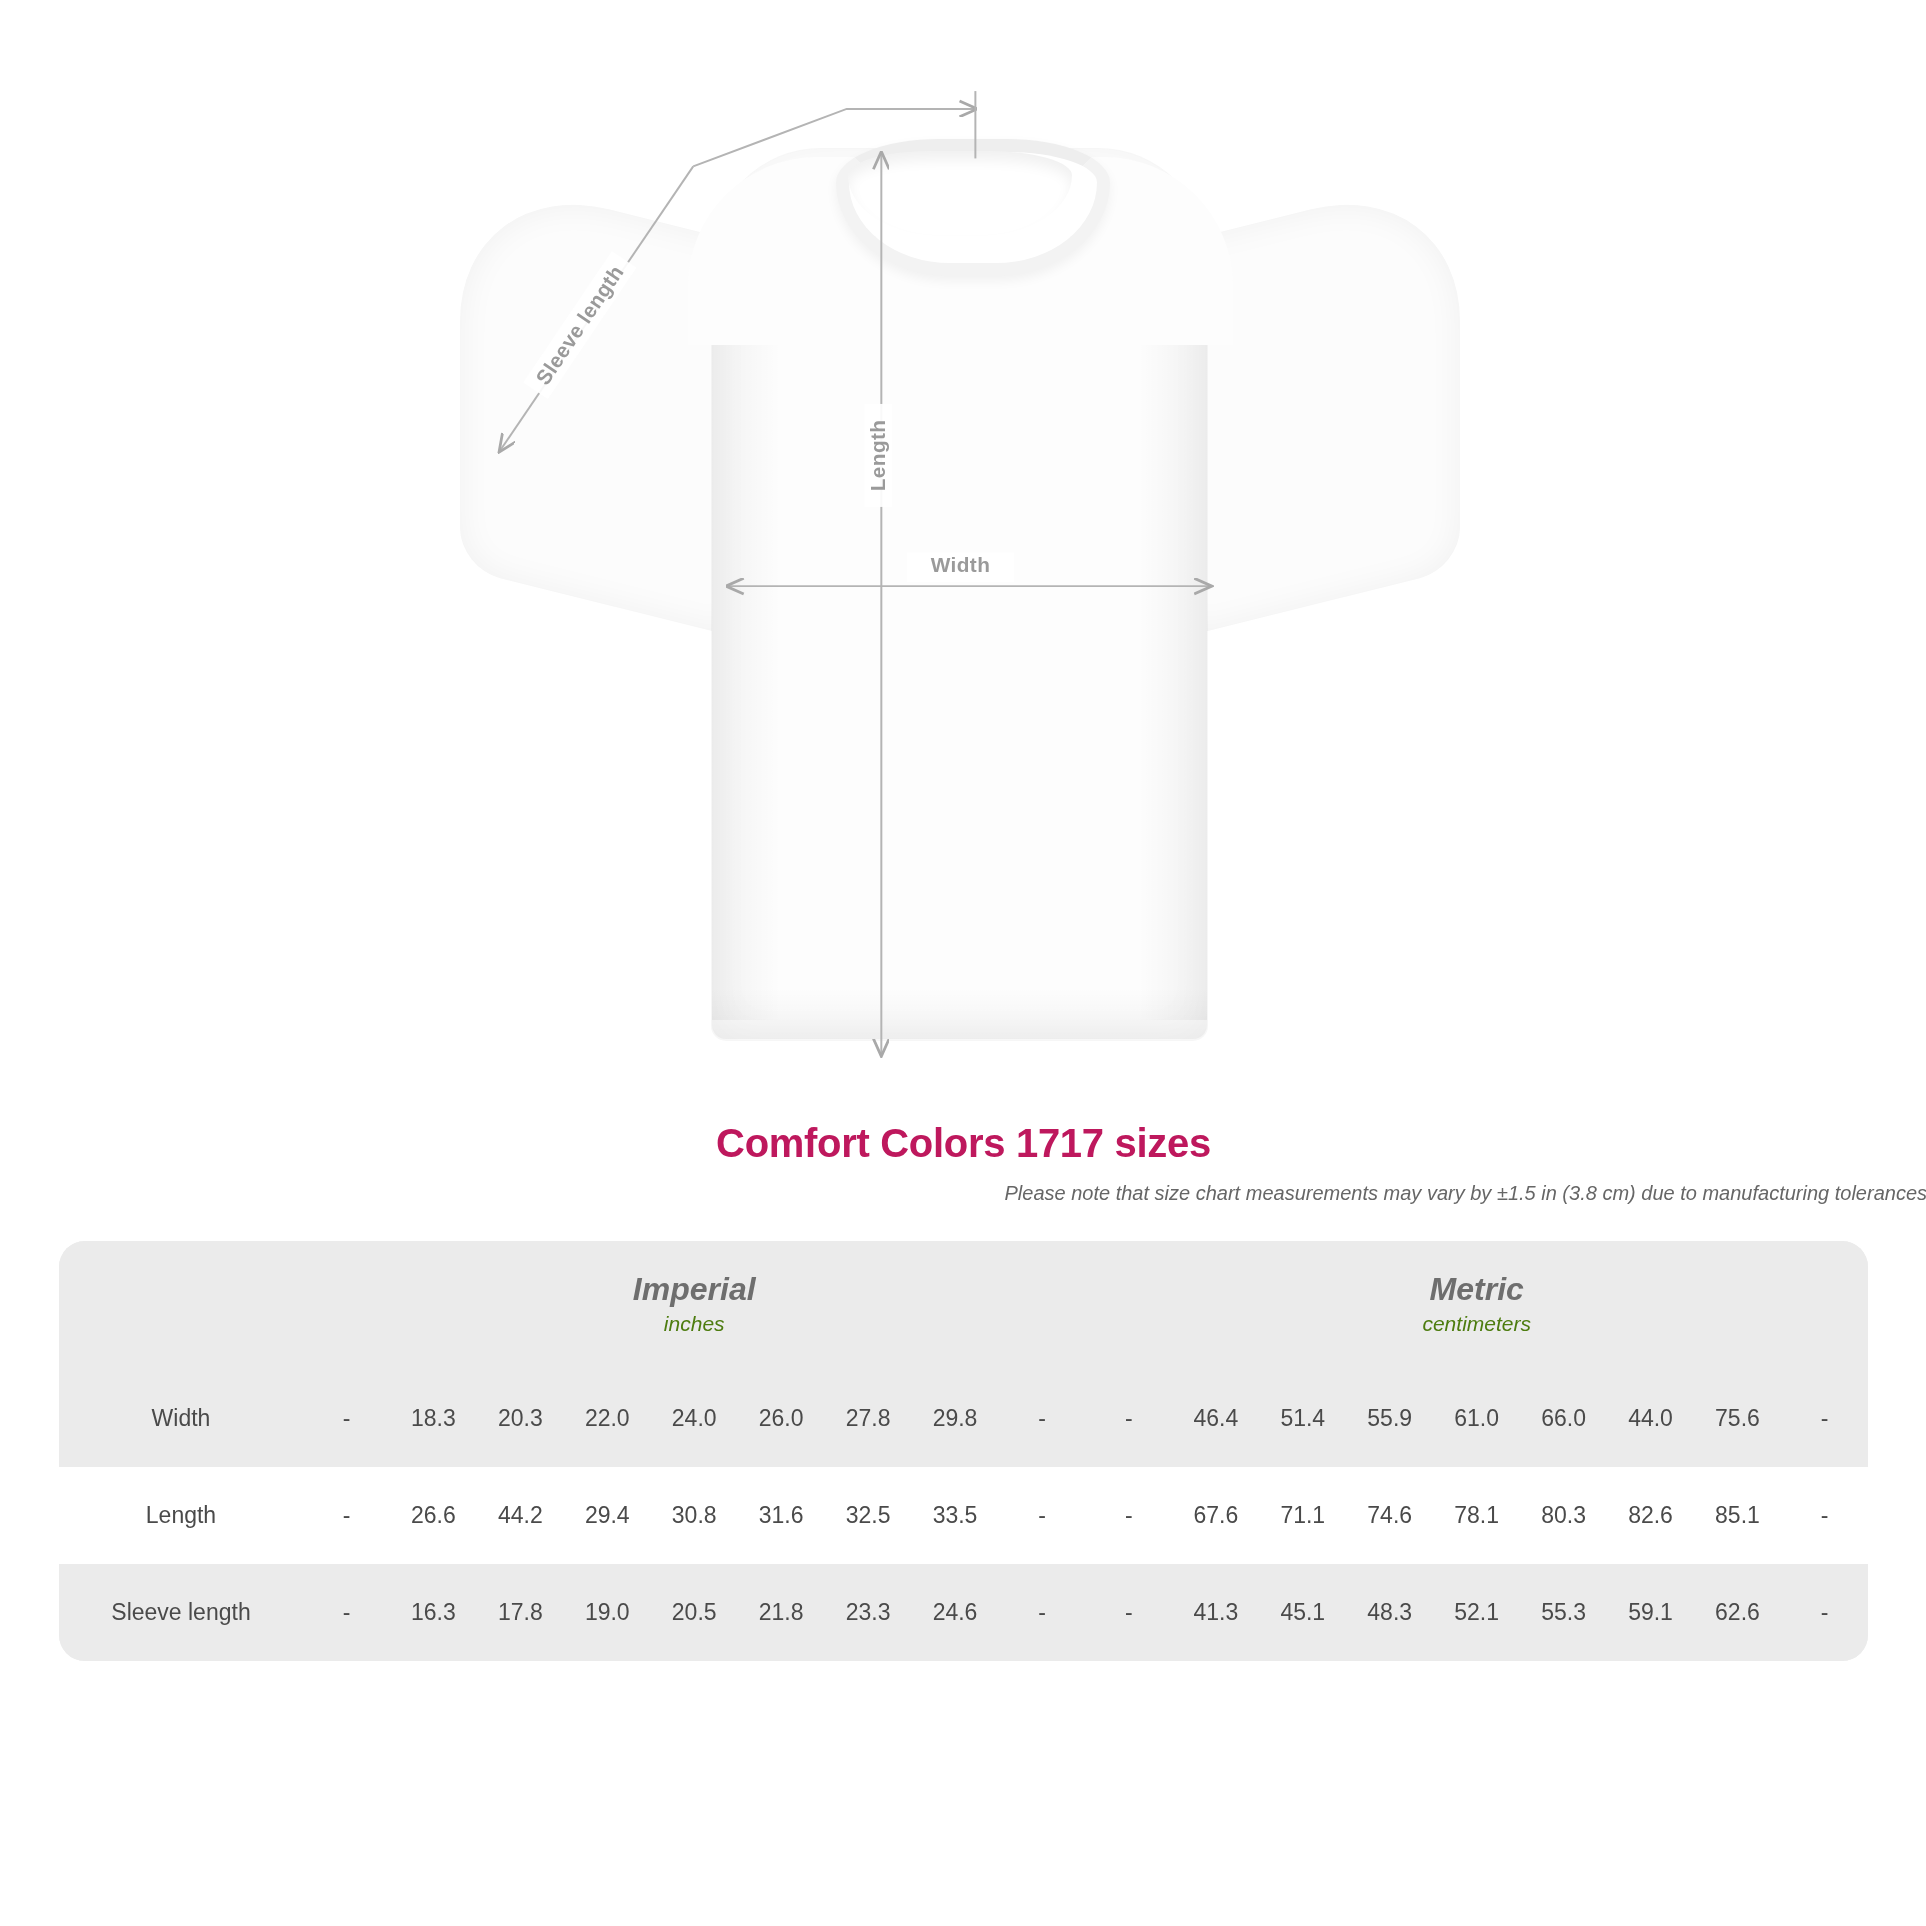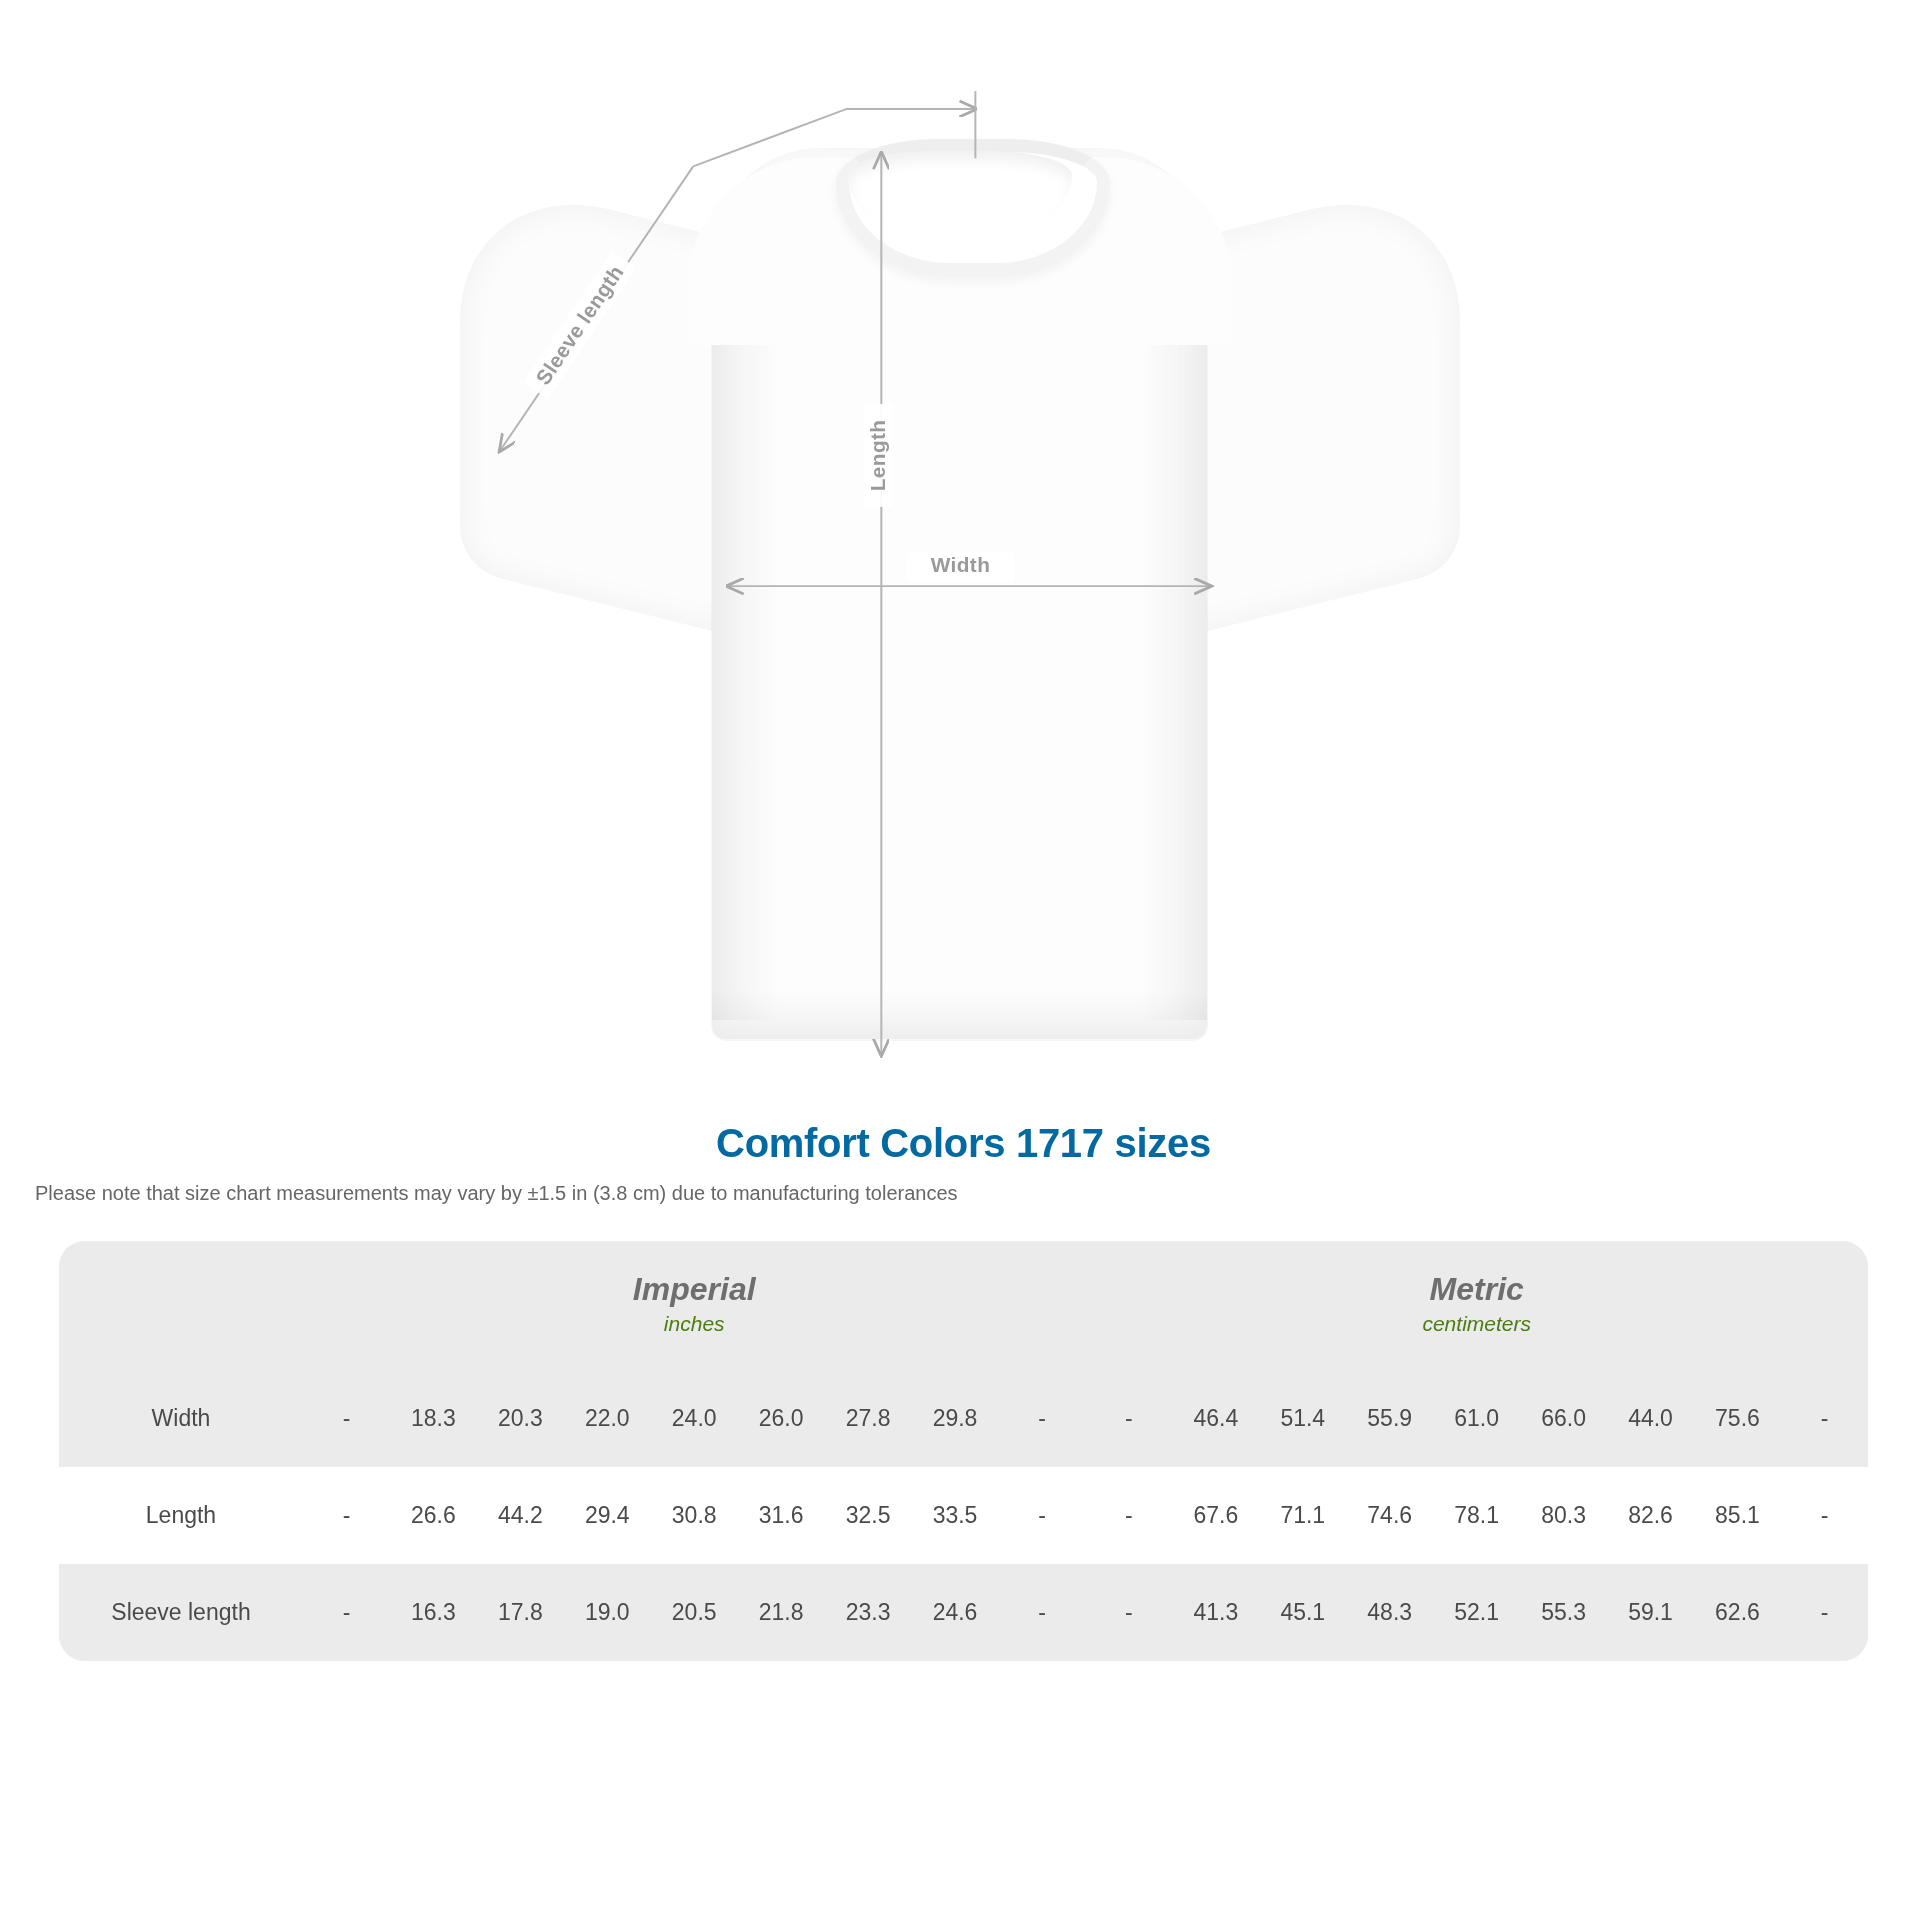--- a/index.html
+++ b/index.html
@@ -129,30 +129,30 @@
     font-weight: bold;
     fill: #9a9a9a;
     letter-spacing: 0.4px;
   }
 
   
   .chart-title {
     text-align: center;
     font-size: 40px;
     font-weight: bold;
-    color: #0369a1;
+    color: #be185d;
     margin: 22px 0 0 0;
     letter-spacing: -0.3px;
   }
   .chart-subtitle {
-    text-align: left;
+    text-align: right;
     font-size: 20px;
+    font-style: italic;
     color: #666;
     margin: 16px 0 0 0;
-    padding-left: 35px;
   }
 
   
   .table-wrap {
     margin: 36px 59px 0 59px;
     border-radius: 26px;
     overflow: hidden;
     background: #ebebeb;
   }
   table.size-table {

